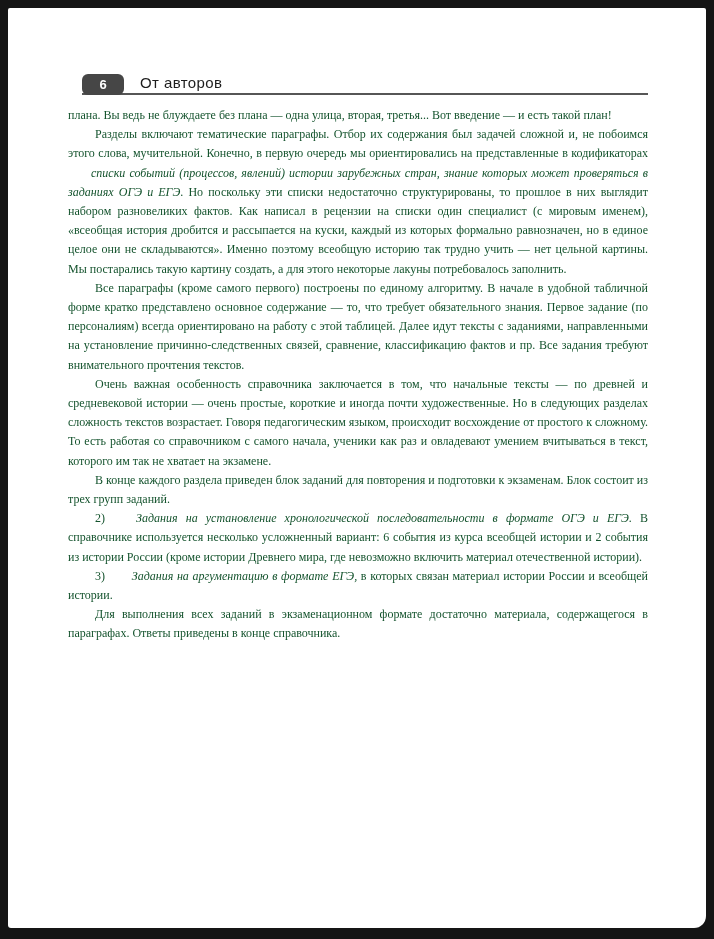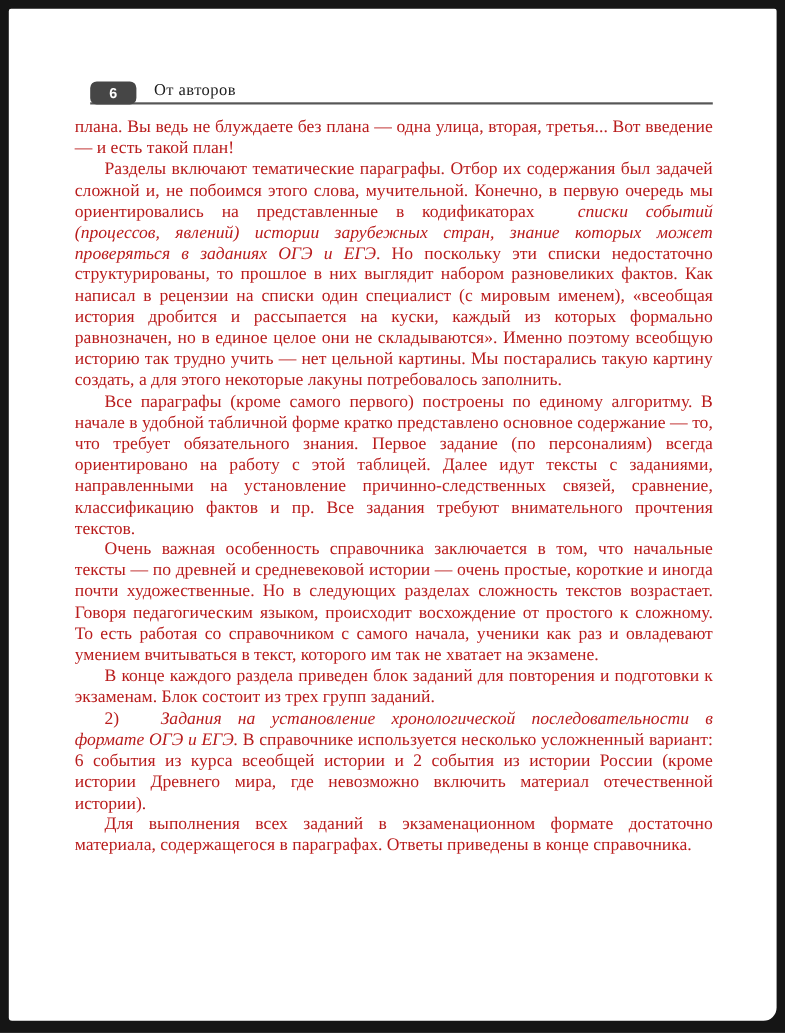--- a/index.html
+++ b/index.html
@@ -43,30 +43,30 @@
     color:#ffffff;
     font-family:"Liberation Sans", sans-serif;
     font-size:13px;
     font-weight:bold;
     border-radius:6px;
   }
   .header-title{
     position:absolute;
     left:72px;
     bottom:4px;
-    font-family:Liberation Serif, serif;
+    font-family:Liberation Sans, sans-serif;
     font-size:15px;
     color:#1d1d1d;
     letter-spacing:0.4px;
   }
   .page-body{
     margin:11px 58px 0 60px;
     width:580px;
-    color:#b91c1c;
-    font-size:16px;
+    color:#14532d;
+    font-size:12px;
     line-height:19.2px;
     text-align:justify;
     hyphens:auto;
     -webkit-hyphens:auto;
   }
   .page-body p{
     margin:0;
     padding:0;
     text-indent:27px;
   }
@@ -87,15 +87,16 @@
     <span class="page-number-badge">6</span>
     <span class="header-title">От авторов</span>
   </div>
   <div class="page-body">
       <p class="no-indent"><span>плана. Вы ведь не блуждаете без плана — одна улица, вторая, третья... Вот введение — и есть такой план!</span></p>
       <p><span>Разделы включают тематические параграфы. Отбор их содержания был задачей сложной и, не побоимся этого слова, мучительной. Конечно, в первую очередь мы ориентировались на представленные в кодификаторах </span><em>списки событий (процессов, явлений) истории зарубежных стран, знание которых может проверяться в заданиях ОГЭ и ЕГЭ</em><span>. Но поскольку эти списки недостаточно структурированы, то прошлое в них выглядит набором разновеликих фактов. Как написал в рецензии на списки один специалист (с мировым именем), «всеобщая история дробится и рассыпается на куски, каждый из которых формально равнозначен, но в единое целое они не складываются». Именно поэтому всеобщую историю так трудно учить — нет цельной картины. Мы постарались такую картину создать, а для этого некоторые лакуны потребовалось заполнить.</span></p>
       <p><span>Все параграфы (кроме самого первого) построены по единому алгоритму. В начале в удобной табличной форме кратко представлено основное содержание — то, что требует обязательного знания. Первое задание (по персоналиям) всегда ориентировано на работу с этой таблицей. Далее идут тексты с заданиями, направленными на установление причинно-следственных связей, сравнение, классификацию фактов и пр. Все задания требуют внимательного прочтения текстов.</span></p>
       <p><span>Очень важная особенность справочника заключается в том, что начальные тексты — по древней и средневековой истории — очень простые, короткие и иногда почти художественные. Но в следующих разделах сложность текстов возрастает. Говоря педагогическим языком, происходит восхождение от простого к сложному. То есть работая со справочником с самого начала, ученики как раз и овладевают умением вчитываться в текст, которого им так не хватает на экзамене.</span></p>
       <p><span>В конце каждого раздела приведен блок заданий для повторения и подготовки к экзаменам. Блок состоит из трех групп заданий.</span></p>
       <p><span>2) </span><em>Задания на установление хронологической последовательности в формате ОГЭ и ЕГЭ.</em><span> В справочнике используется несколько усложненный вариант: 6 события из курса всеобщей истории и 2 события из истории России (кроме истории Древнего мира, где невозможно включить материал отечественной истории).</span></p>
+      <p><span>3) </span><em>Задания на аргументацию в формате ЕГЭ,</em><span> в которых связан материал истории России и всеобщей истории.</span></p>
       <p><span>Для выполнения всех заданий в экзаменационном формате достаточно материала, содержащегося в параграфах. Ответы приведены в конце справочника.</span></p>
     </div>
 </div>
 
 </body></html>

